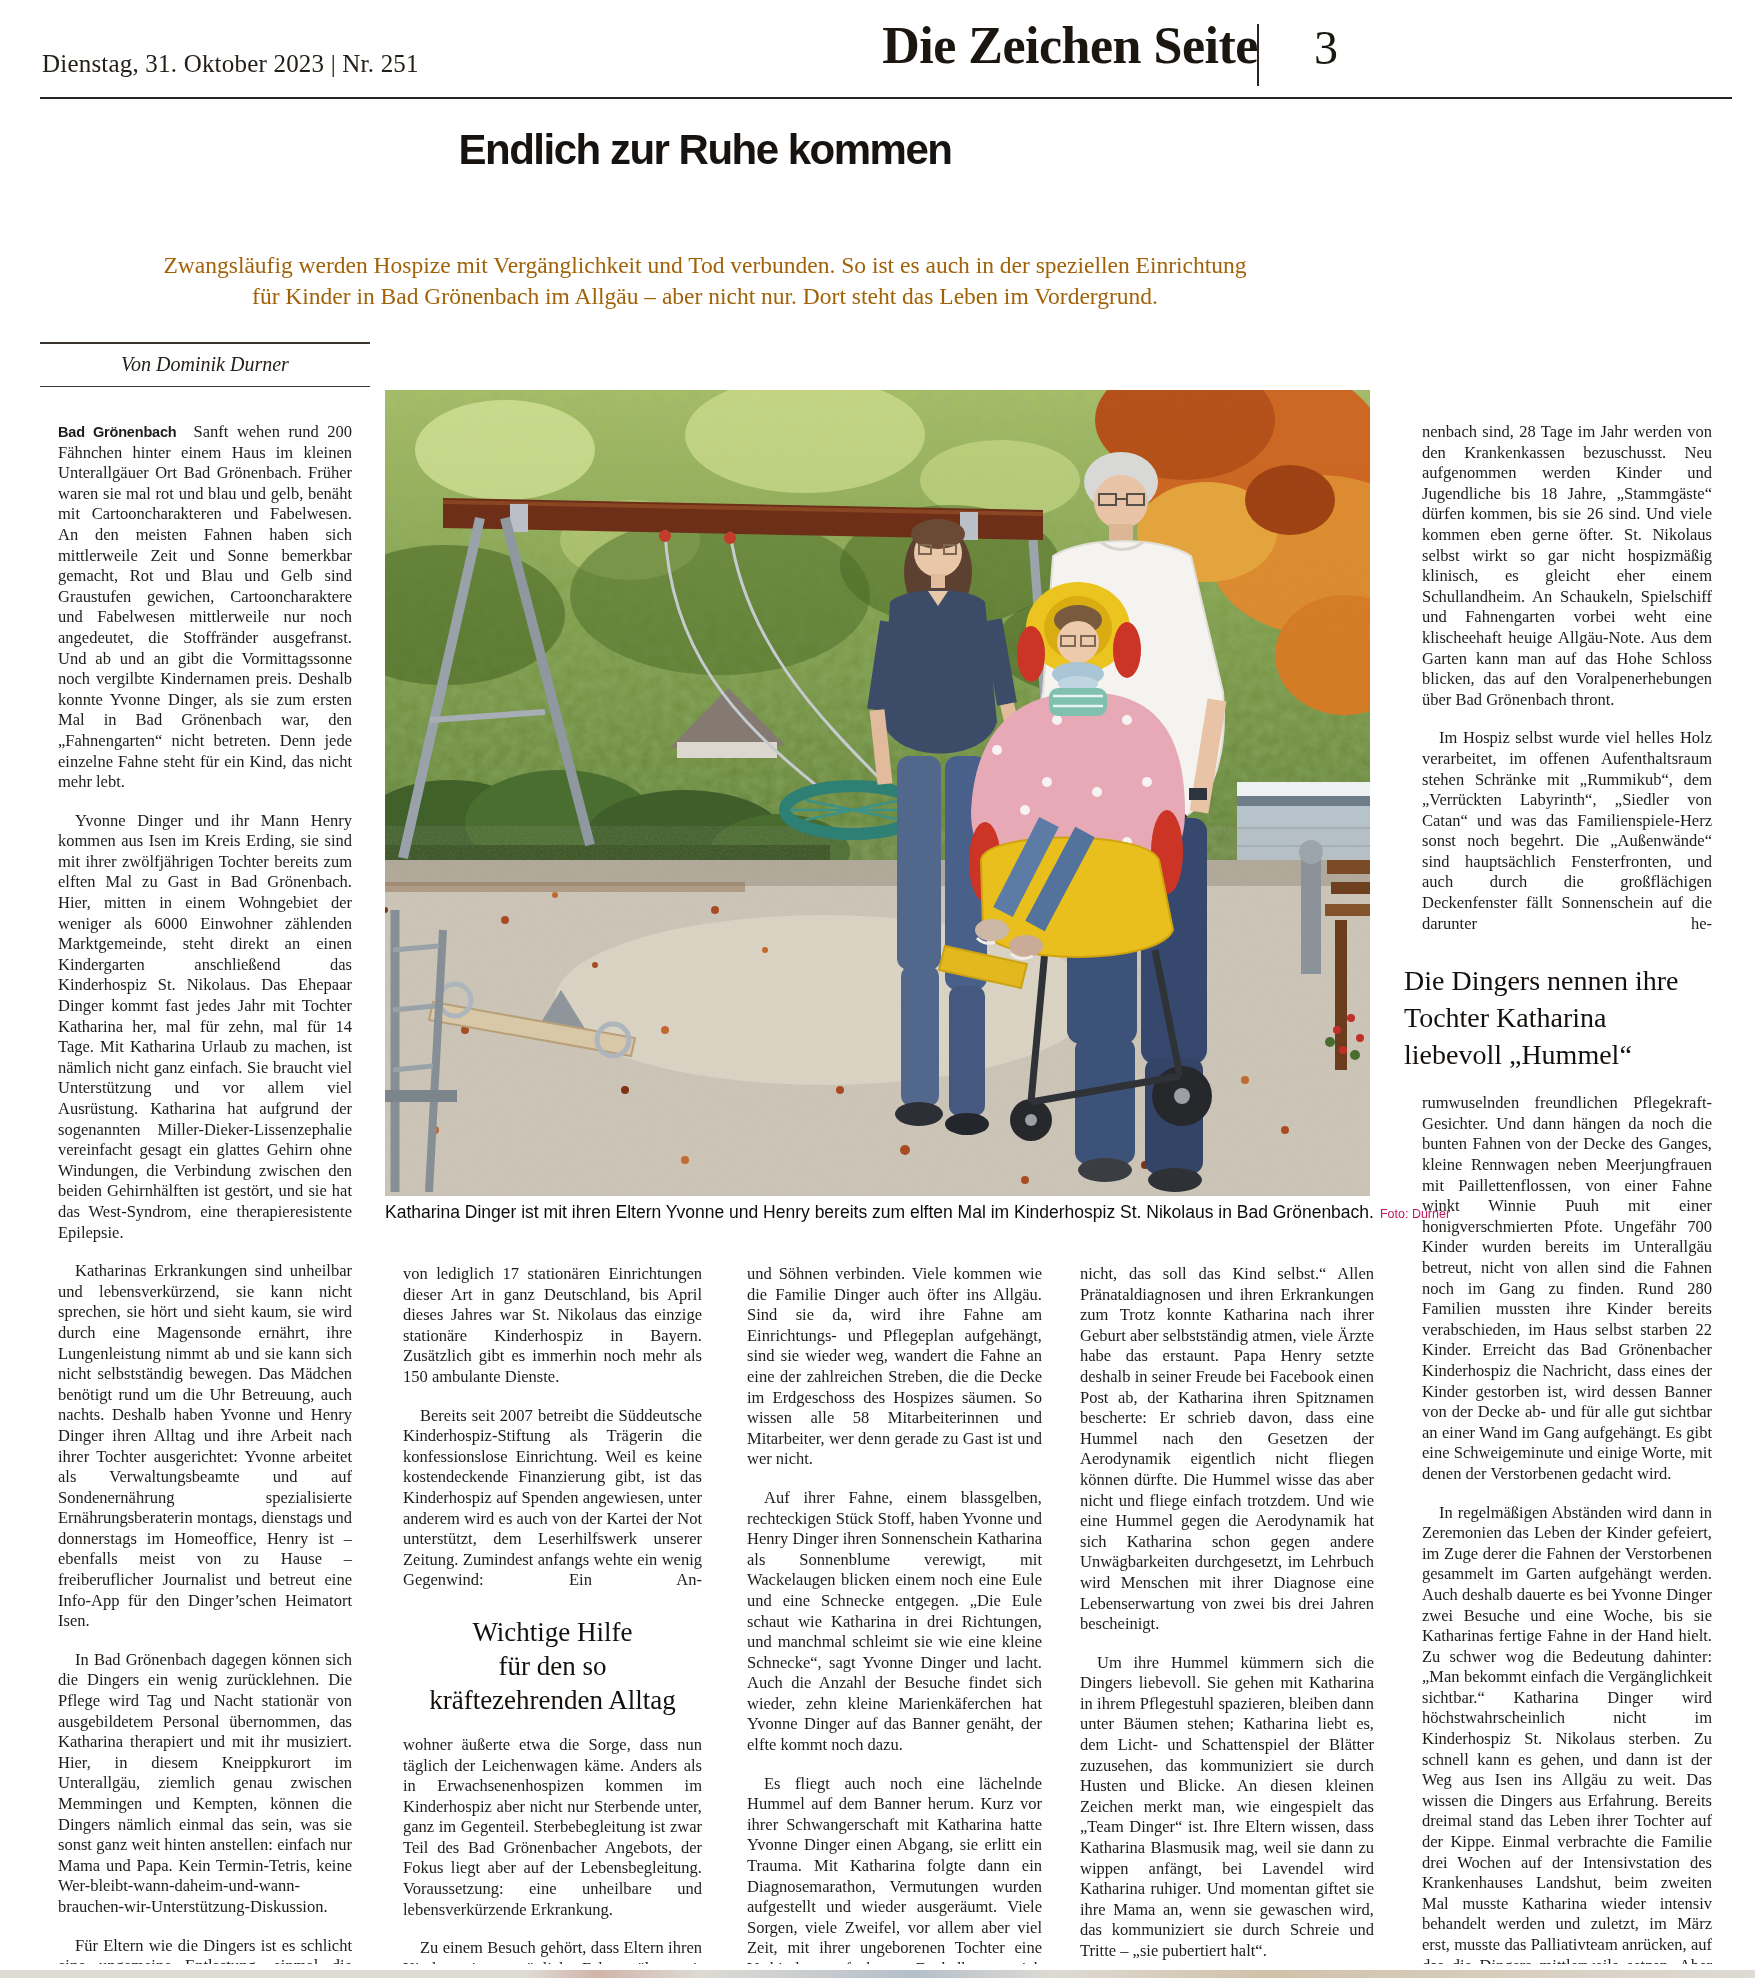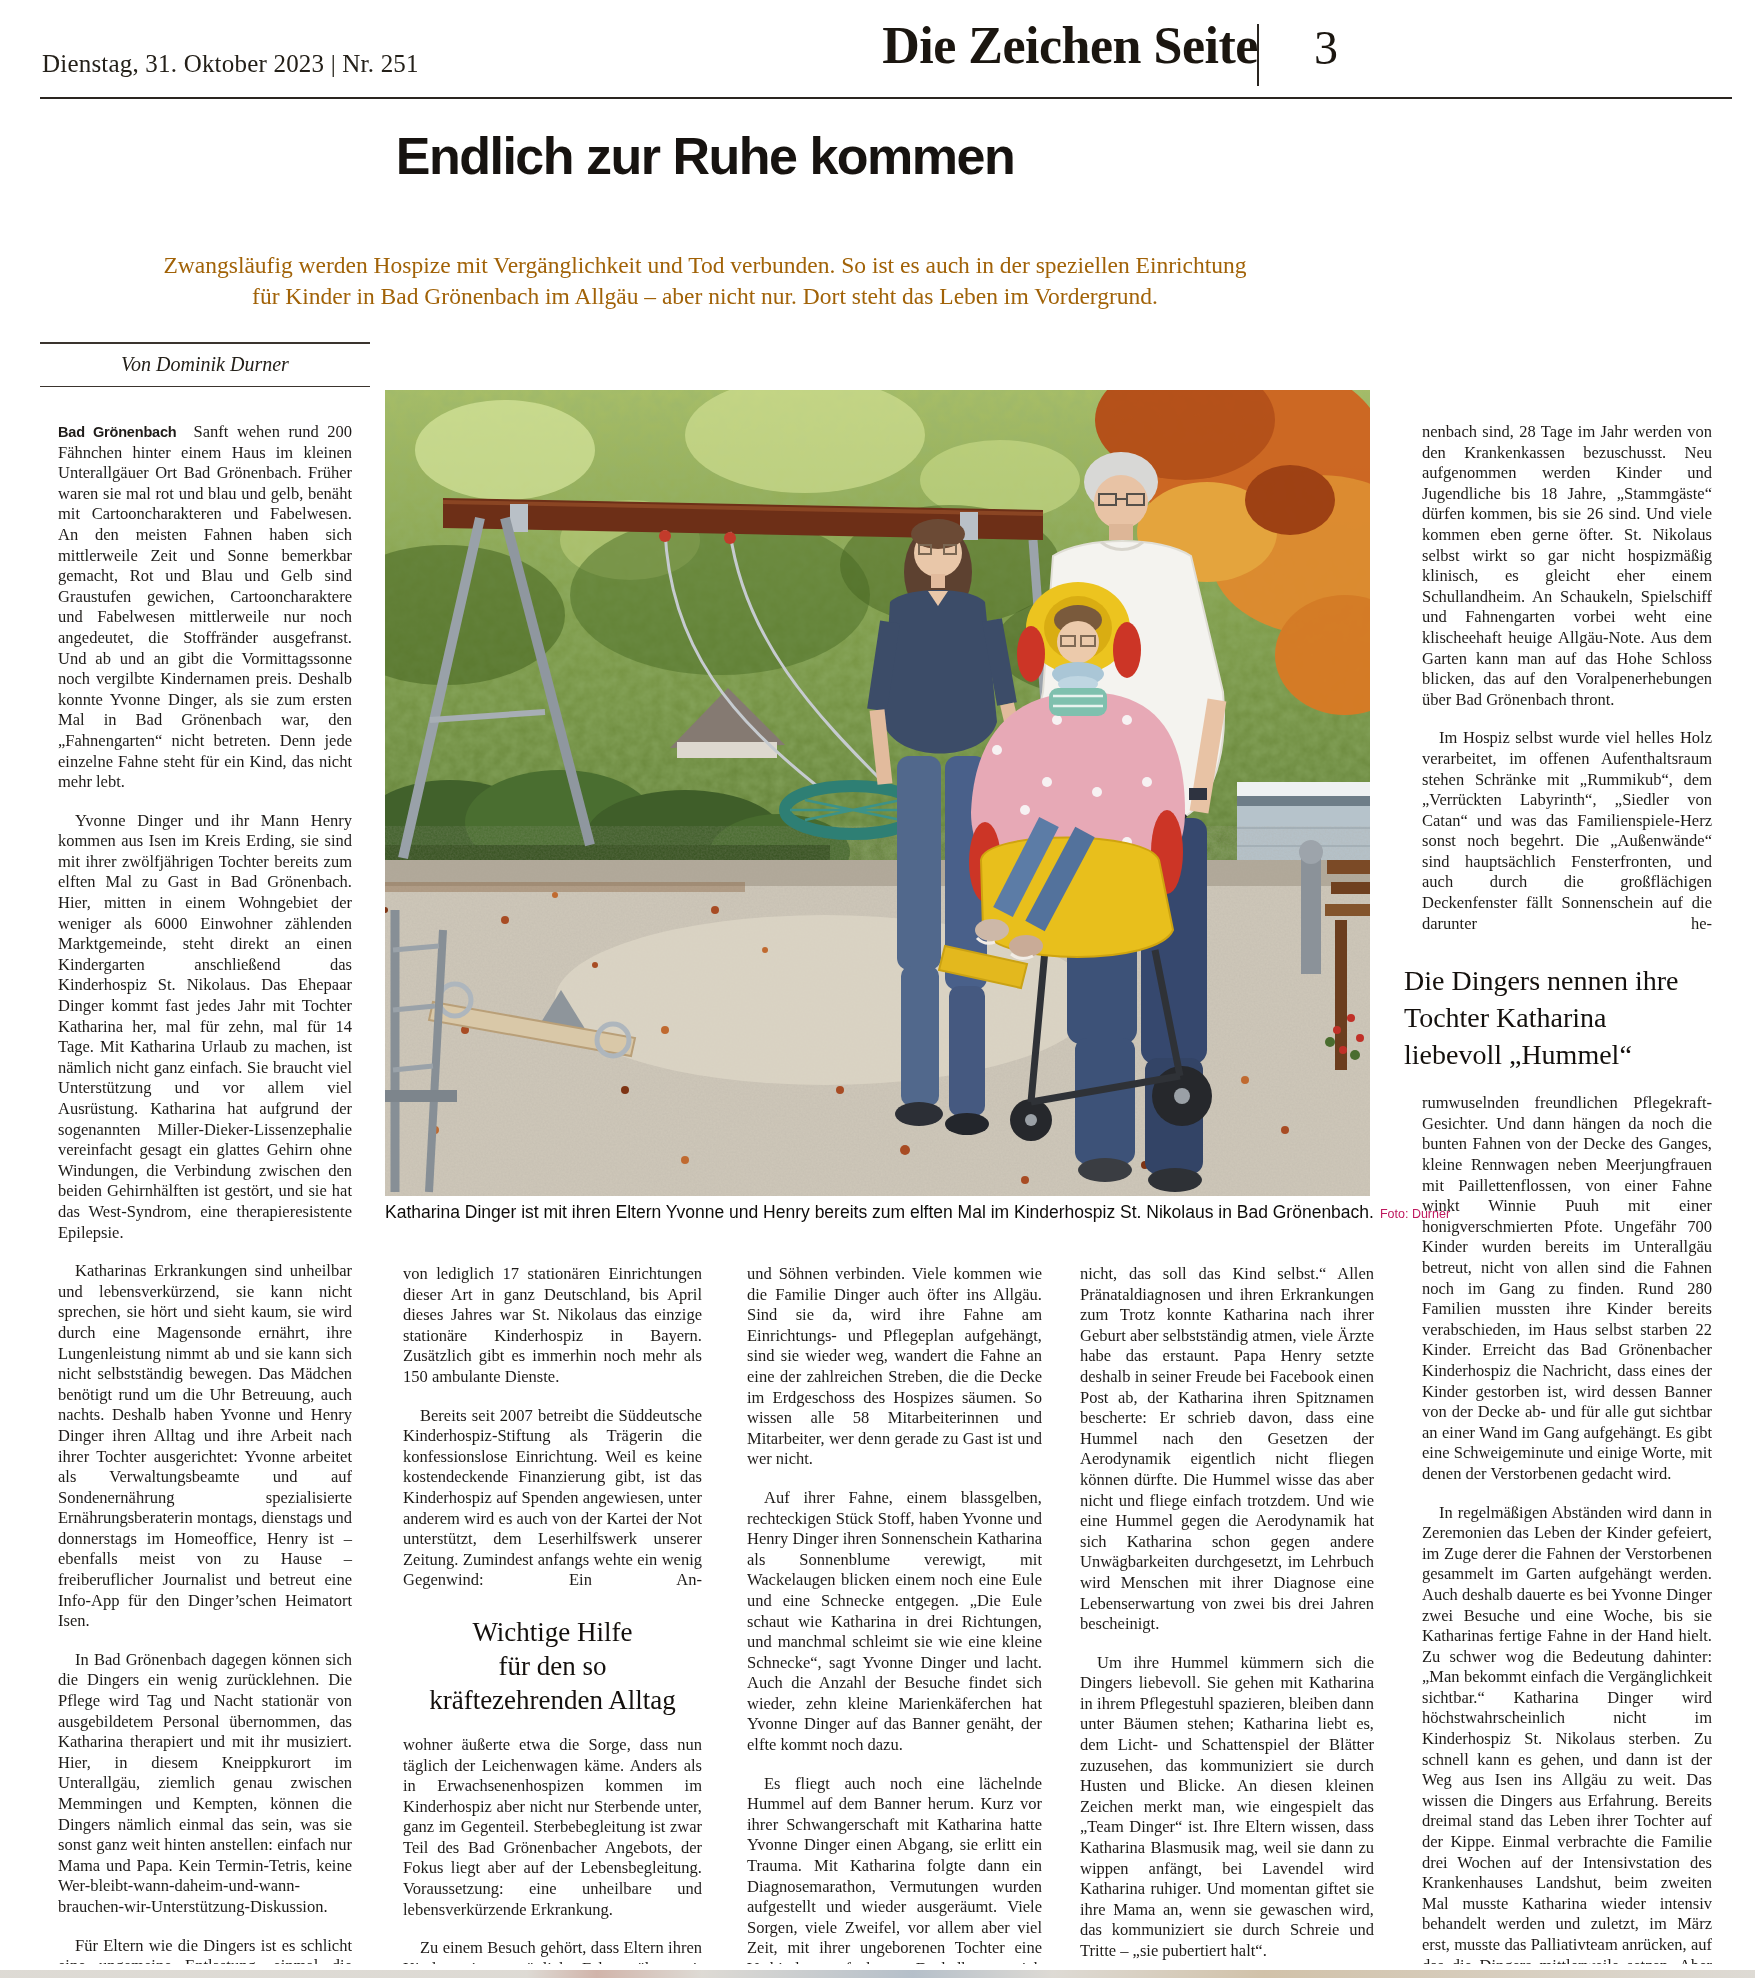--- a/index.html
+++ b/index.html
@@ -8,21 +8,21 @@
   .abs{position:absolute;}
   
   .dateline{top:50px;left:42px;font-size:25px;letter-spacing:.2px;color:#242019;}
   .section-title{top:16px;left:870px;width:400px;text-align:center;font-size:52px;
       font-weight:700;letter-spacing:-.5px;color:#1b1610;}
   .mast-divider{left:1257px;top:24px;width:2px;height:62px;background:#2a2520;}
   .page-number{left:1280px;top:20px;width:92px;text-align:center;font-size:48px;color:#1b1610;}
   .mast-rule{top:97px;left:40px;width:1692px;height:2px;background:#2a2520;}
   
   .headline{top:126px;left:40px;width:1330px;text-align:center;
-      font-family:"Liberation Sans",sans-serif;font-weight:700;font-size:52px;
+      font-family:"Liberation Sans",sans-serif;font-weight:700;font-size:42px;
       letter-spacing:-1.5px;color:#171310;}
   .subdeck{top:250px;left:40px;width:1330px;text-align:center;font-size:23.5px;
       line-height:31px;color:#a16207;}
   
   .byline-box{top:342px;left:40px;width:330px;border-top:2px solid #3a342e;
       border-bottom:1.5px solid #3a342e;padding:9px 0 10px;text-align:center;
       font-style:italic;font-size:20px;color:#242019;}
   
   .col{position:absolute;text-align:justify;font-size:16.5px;line-height:20.6px;
       overflow:hidden;color:#1e1b18;}

